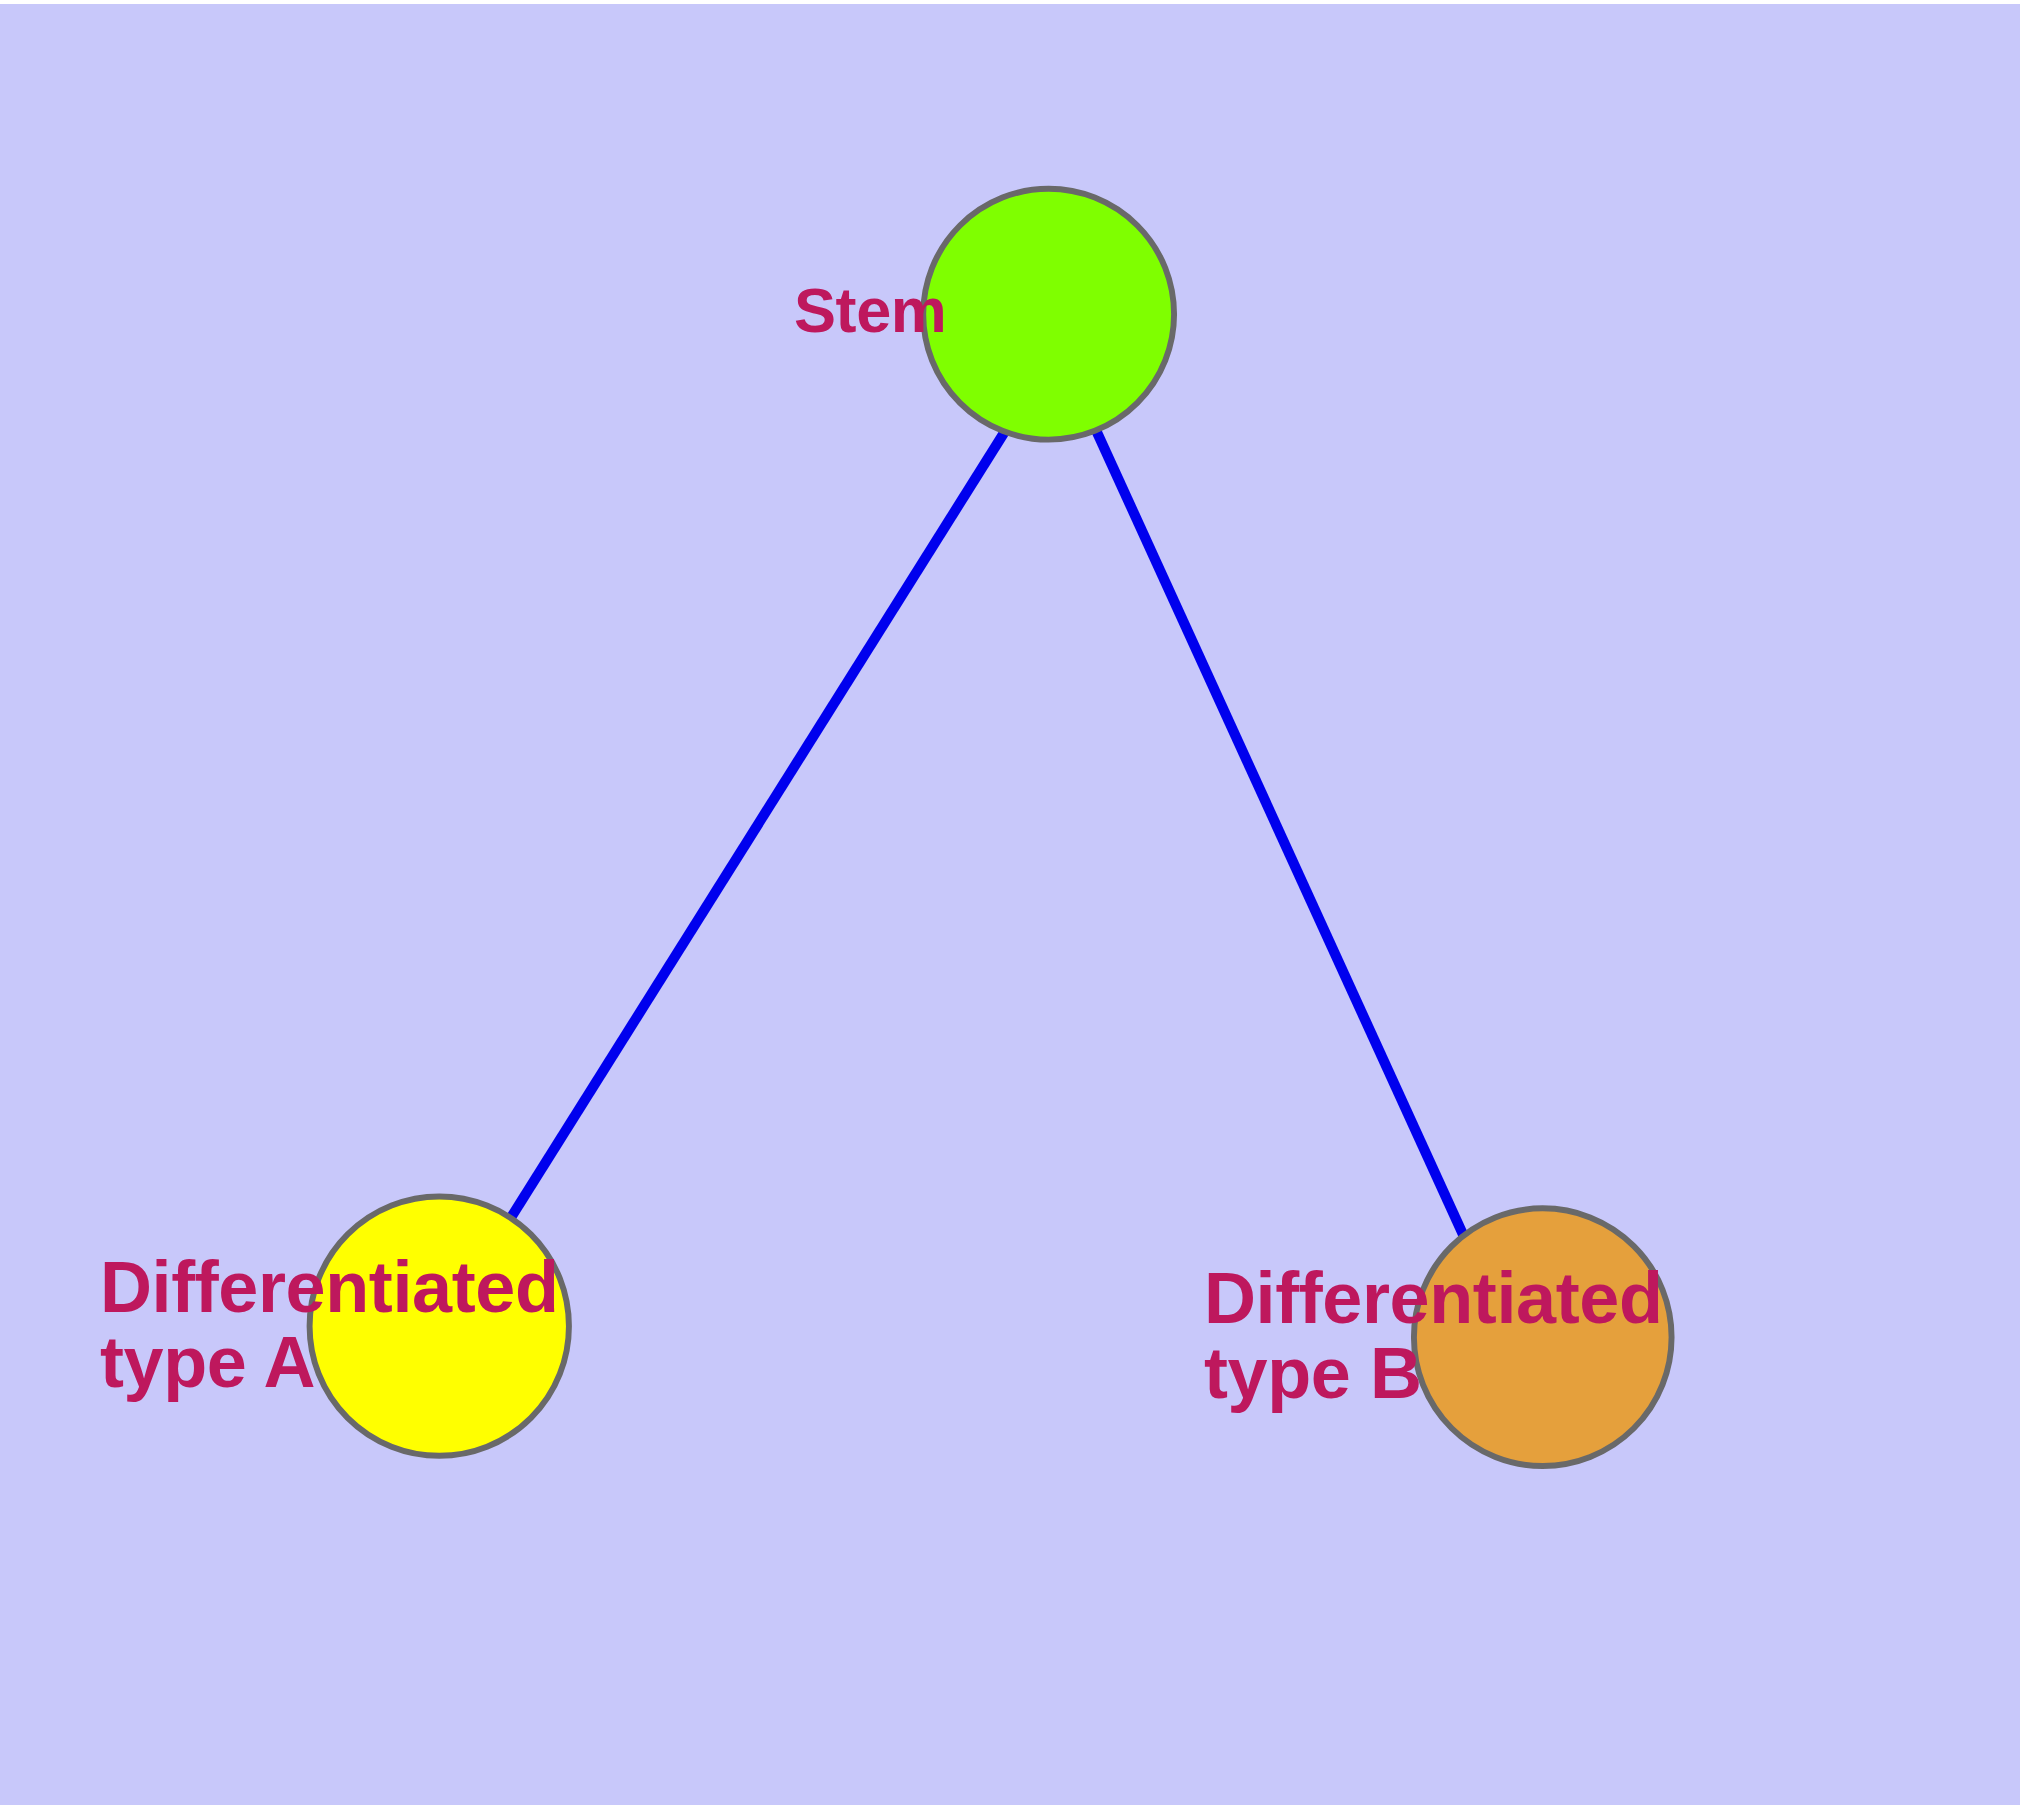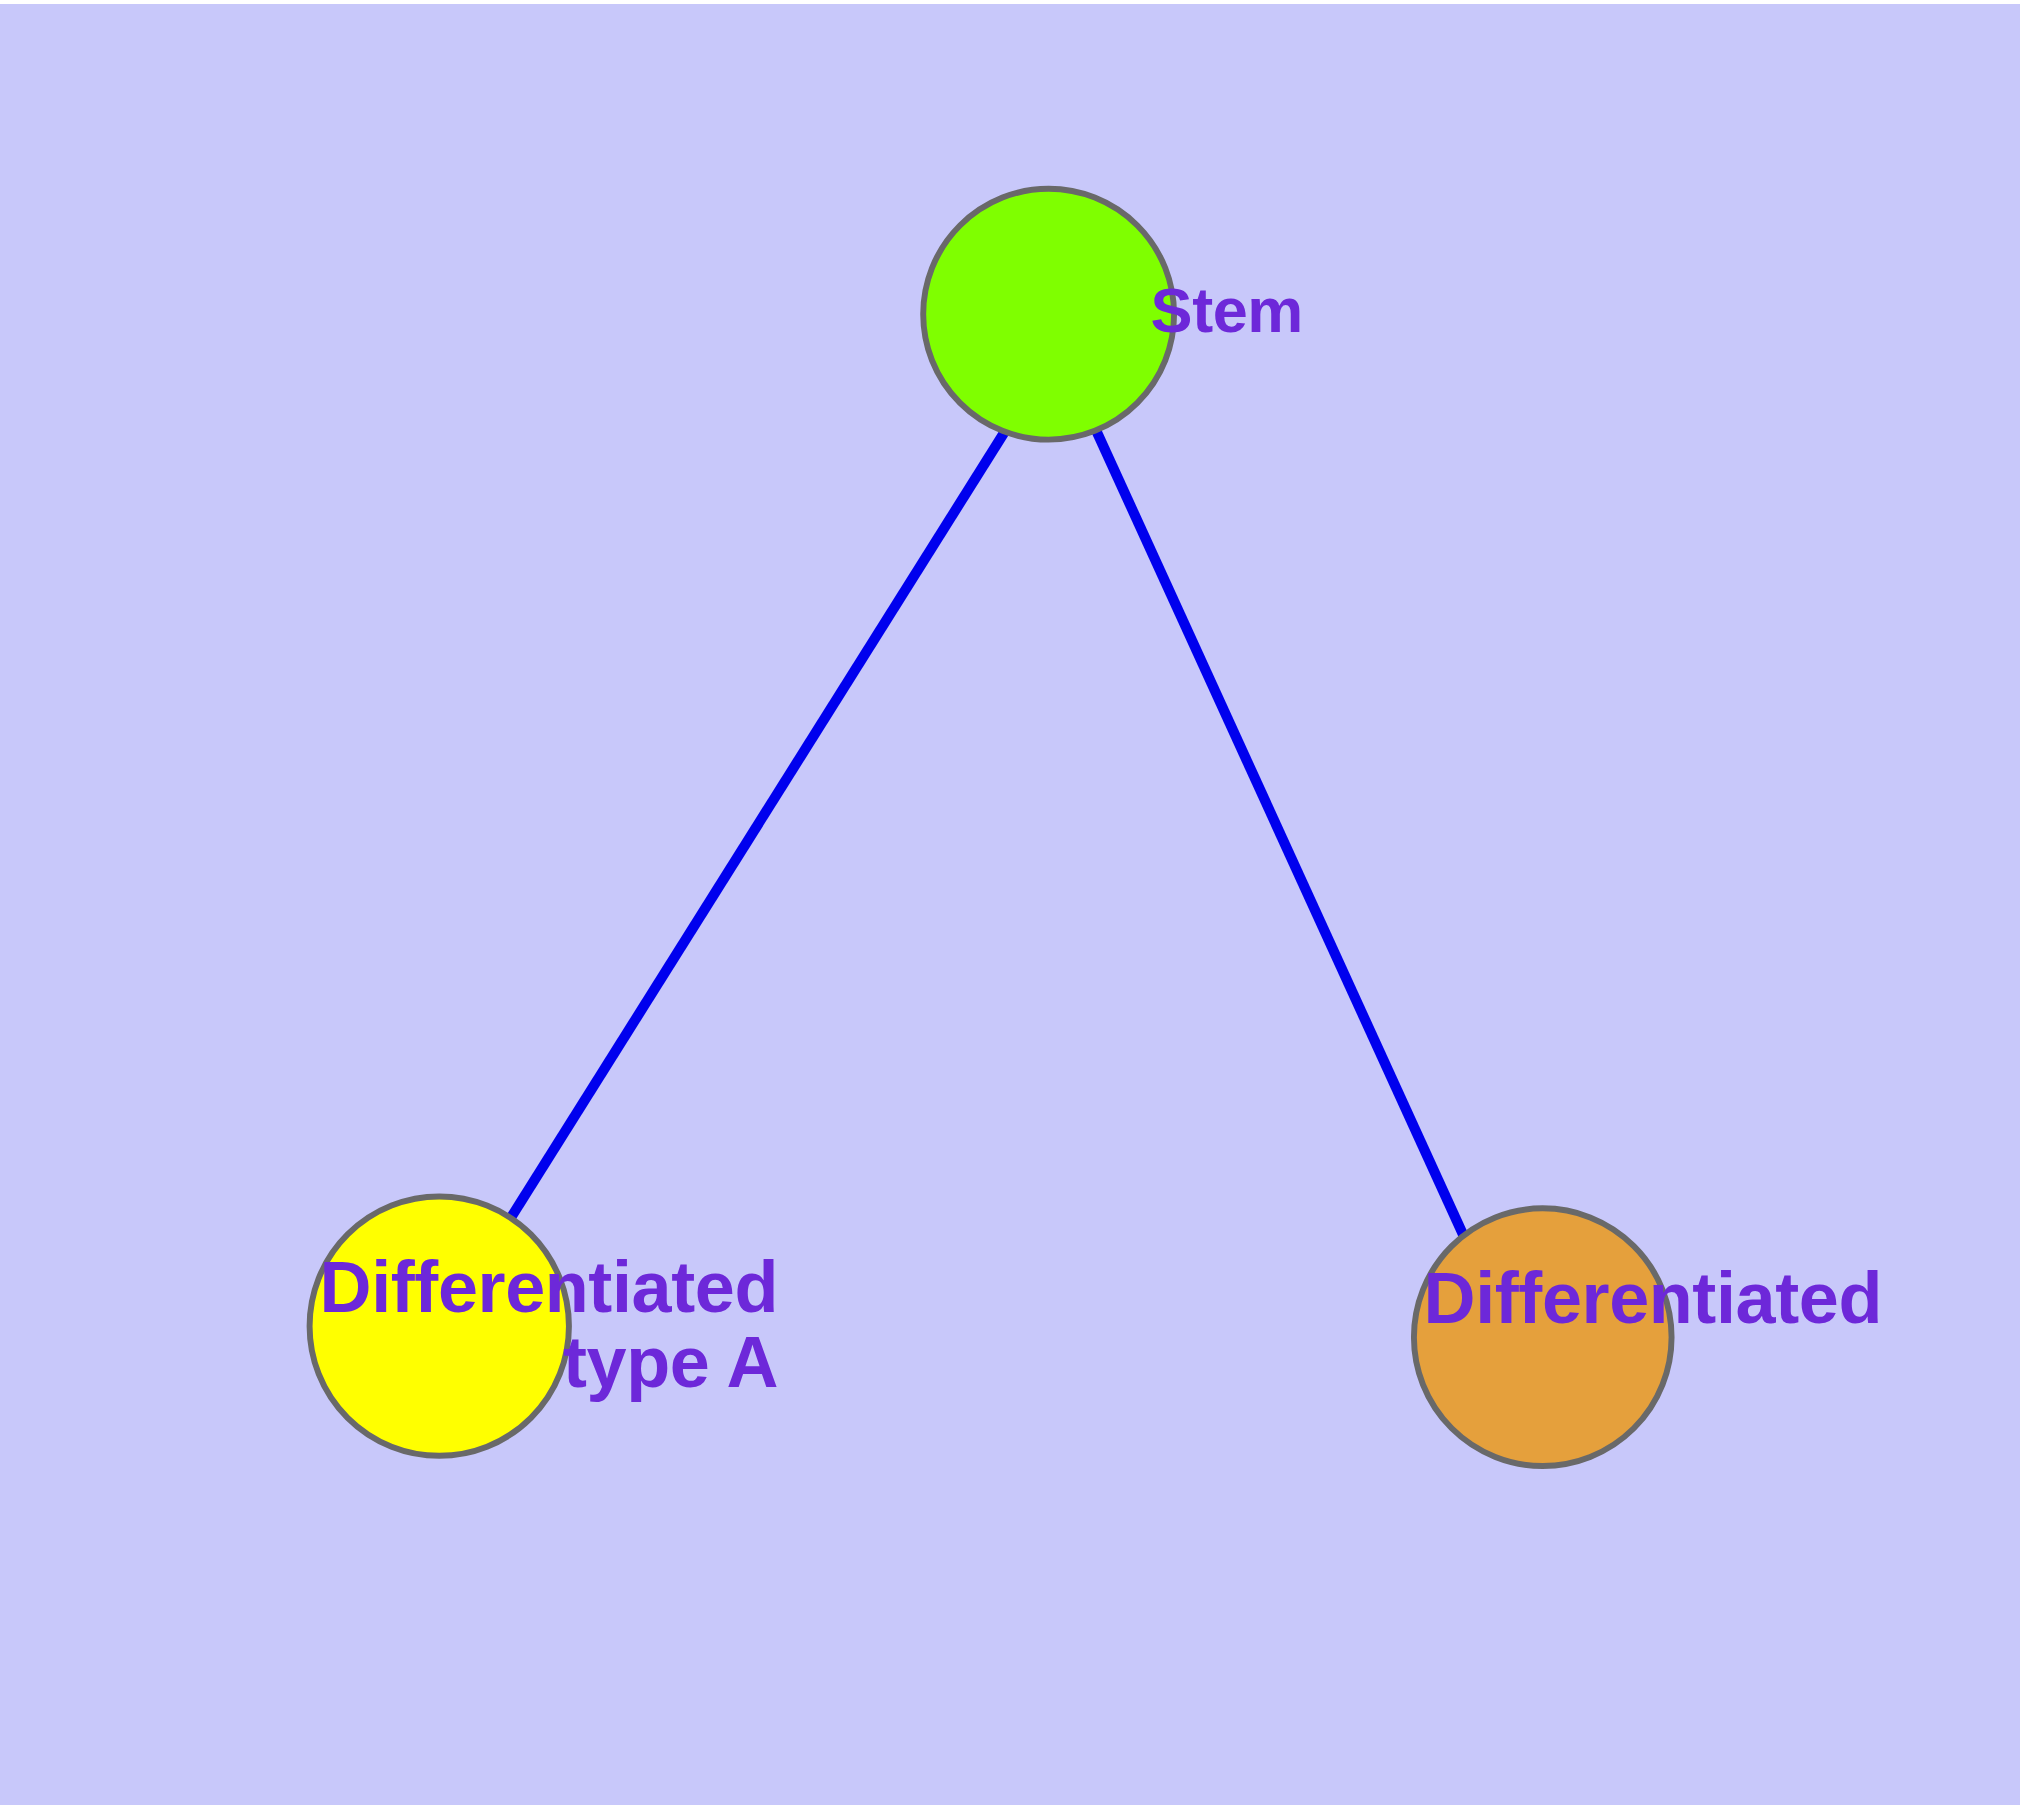--- a/index.html
+++ b/index.html
@@ -27,22 +27,22 @@
   #graph-svg {
     position: absolute;
     left: 0;
     top: 0;
     width: 2021px;
     height: 1801px;
     display: block;
   }
   .node-label {
     position: absolute;
-    text-align: right;
-    color: #6d28d9;
+    text-align: left;
+    color: #be185d;
     font-weight: bold;
     line-height: 1.04;
     white-space: nowrap;
     pointer-events: none;
     letter-spacing: -0.4px;
   }
   .node-label .line {
     display: block;
   }
   #label-stem {
@@ -74,17 +74,18 @@
       <span class="line">Stem</span>
     </div>
 
     <div class="node-label" id="label-type-a" style="left: 100px; top: 1246px; width: 678px;">
       <span class="line">Differentiated</span>
       <span class="line">type A</span>
     </div>
 
     <div class="node-label" id="label-type-b" style="left: 1204px; top: 1257px; width: 678px;">
       <span class="line">Differentiated</span>
+      <span class="line">type B</span>
     </div>
 
   </div>
 </div>
 
 
 </body></html>

